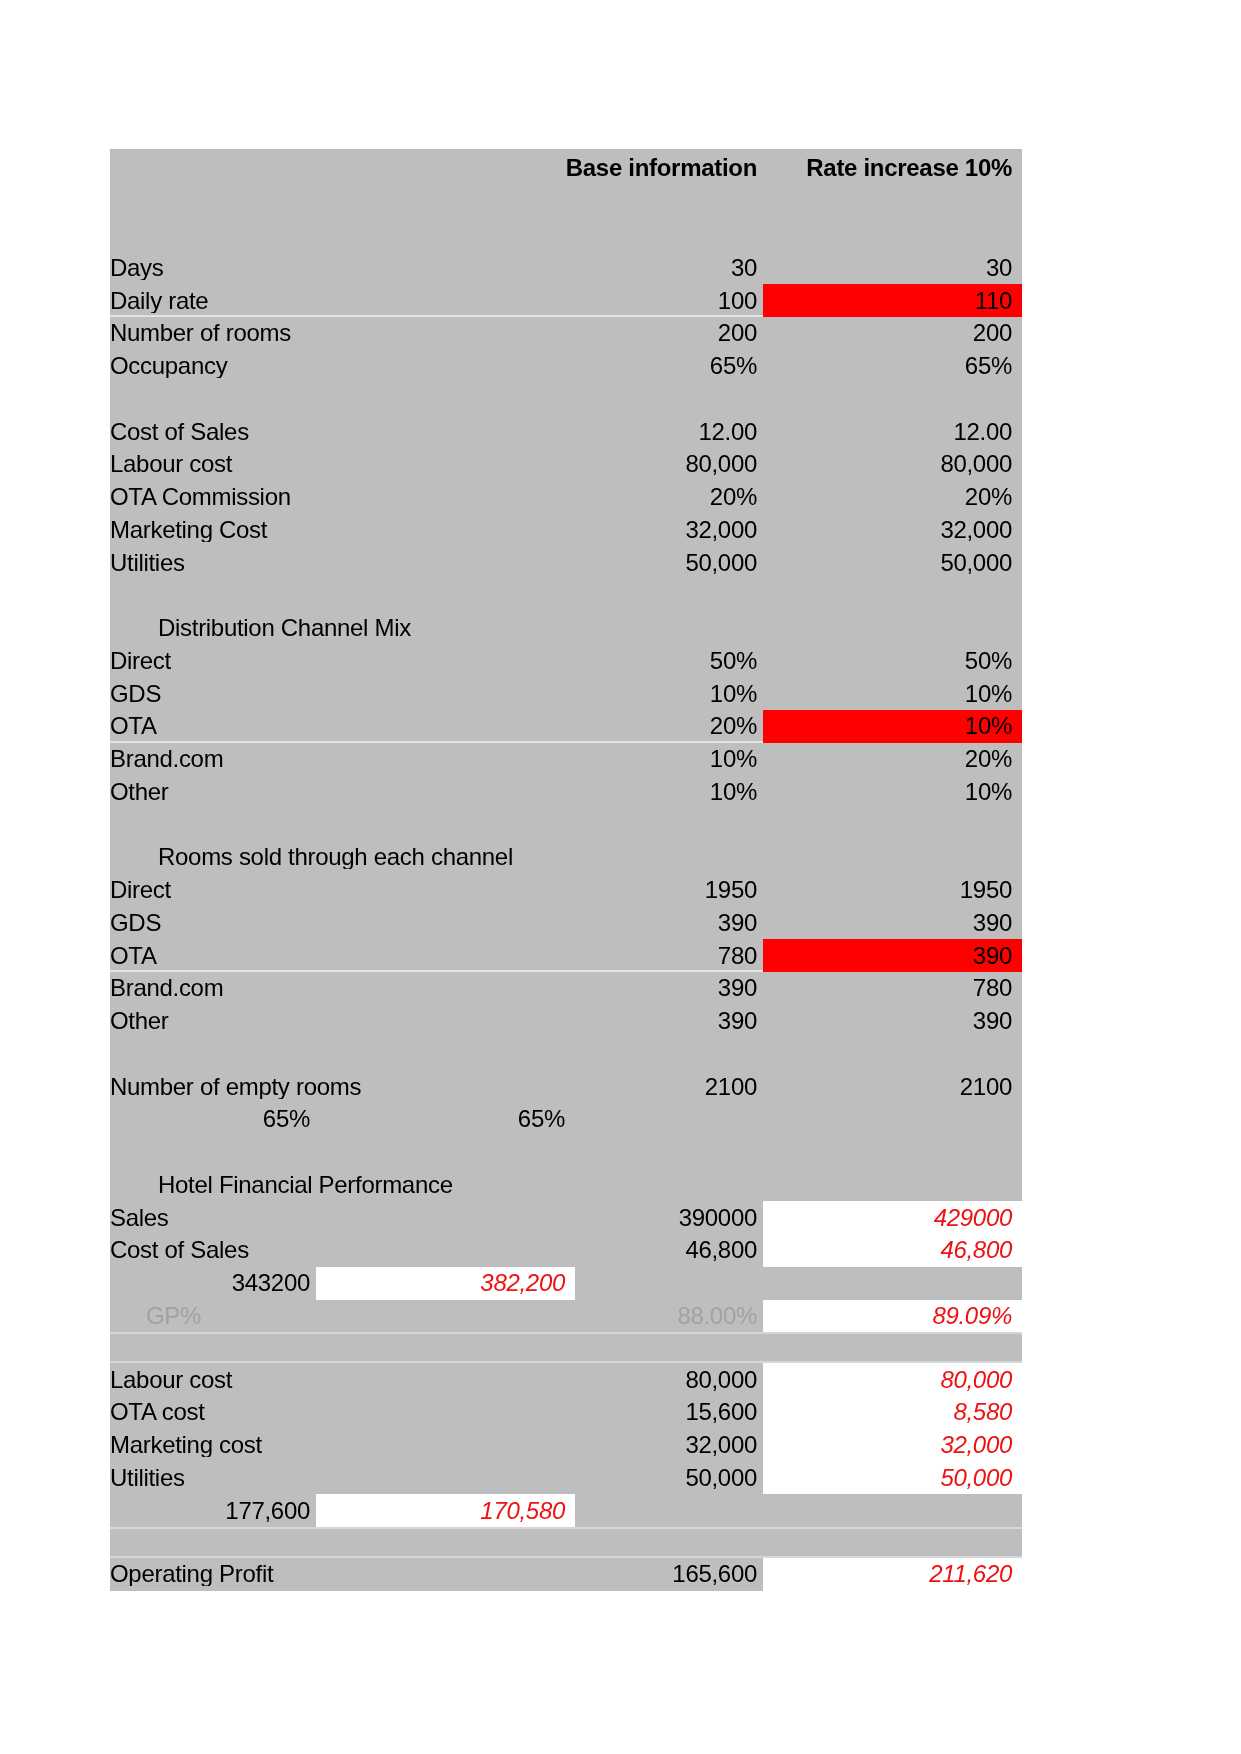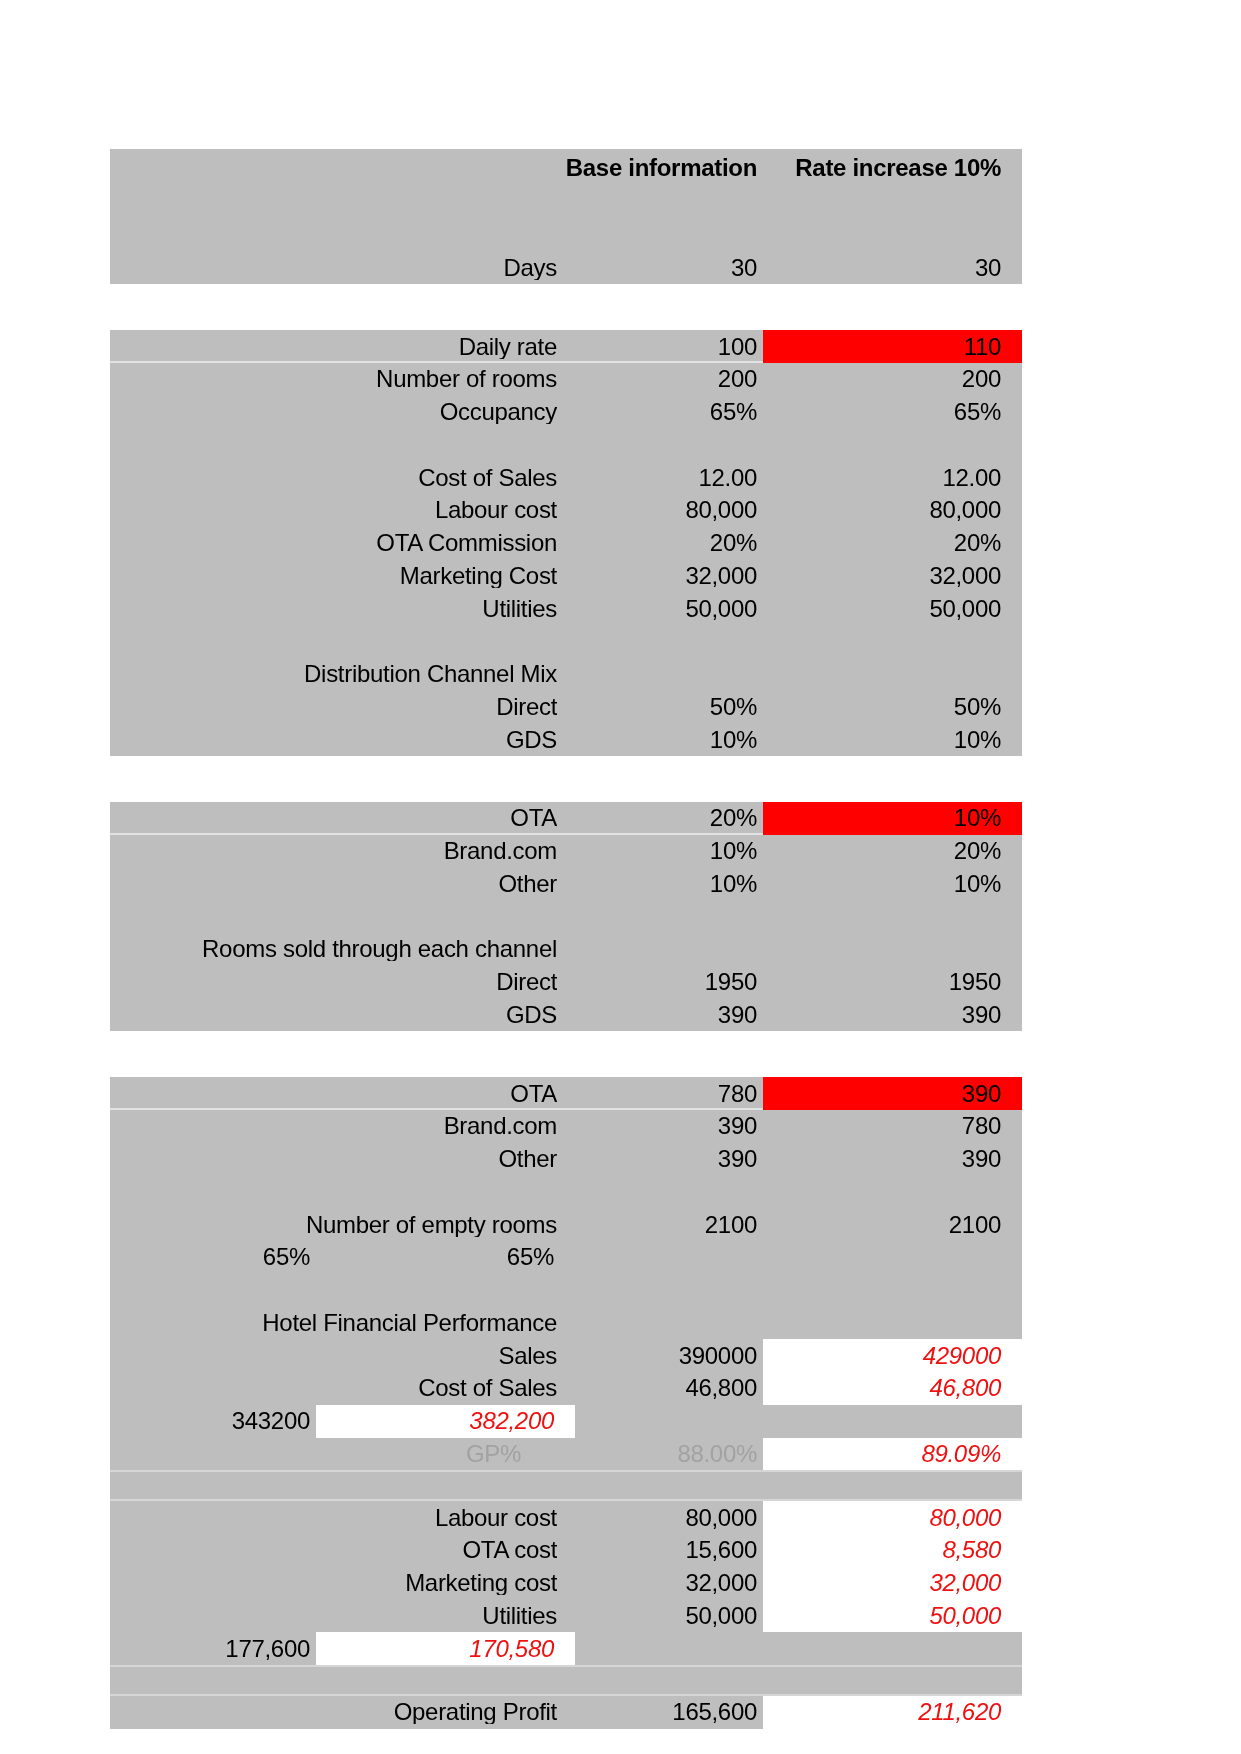--- a/index.html
+++ b/index.html
@@ -14,24 +14,24 @@
     display:flex;align-items:center;
     height:32.75px;background:#bebebe;
     font-size:24px;line-height:1;letter-spacing:-0.3px;
     white-space:nowrap;
   }
   .row.hd{height:37px;}
   .row.band{
     height:31px;
     box-shadow:inset 0 2px 0 #d6d6d6, inset 0 -2px 0 #d6d6d6;
   }
-  .row.sep{box-shadow:inset 0 -2px 0 rgba(255,255,255,0.55);margin-top:46px;}
-  .c1{flex:1;padding-left:5px;overflow:hidden;text-align:right;}
+  .row.sep{box-shadow:inset 0 -2px 0 rgba(255,255,255,0.55);}
+  .c1{flex:1;overflow:hidden;}
   .c2{width:200px;text-align:right;padding-right:6px;}
-  .c3{width:259px;text-align:right;padding-right:21px;height:100%;display:flex;align-items:center;justify-content:flex-end;box-sizing:border-box;}
+  .c3{width:259px;text-align:right;padding-right:10px;height:100%;display:flex;align-items:center;justify-content:flex-end;box-sizing:border-box;}
   .b{font-weight:400;margin-left:48px;}
   .hd .c2,.hd .c3{font-weight:700;}
   .hlc{background:#ff0000;}
   .chg{background:#ffffff;color:#ef1010;font-style:italic;}
   .mut{color:#a2a2a2;margin-left:36px;}
 </style>
 </head>
 <body>
 
 <div class="sheet">

